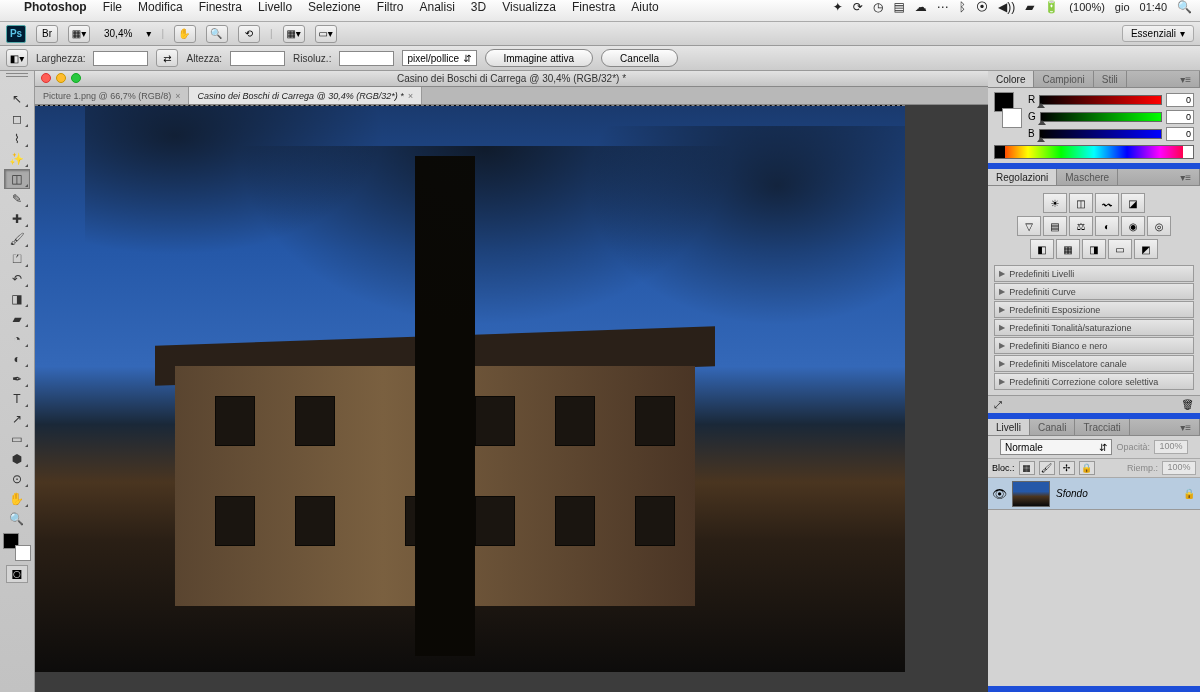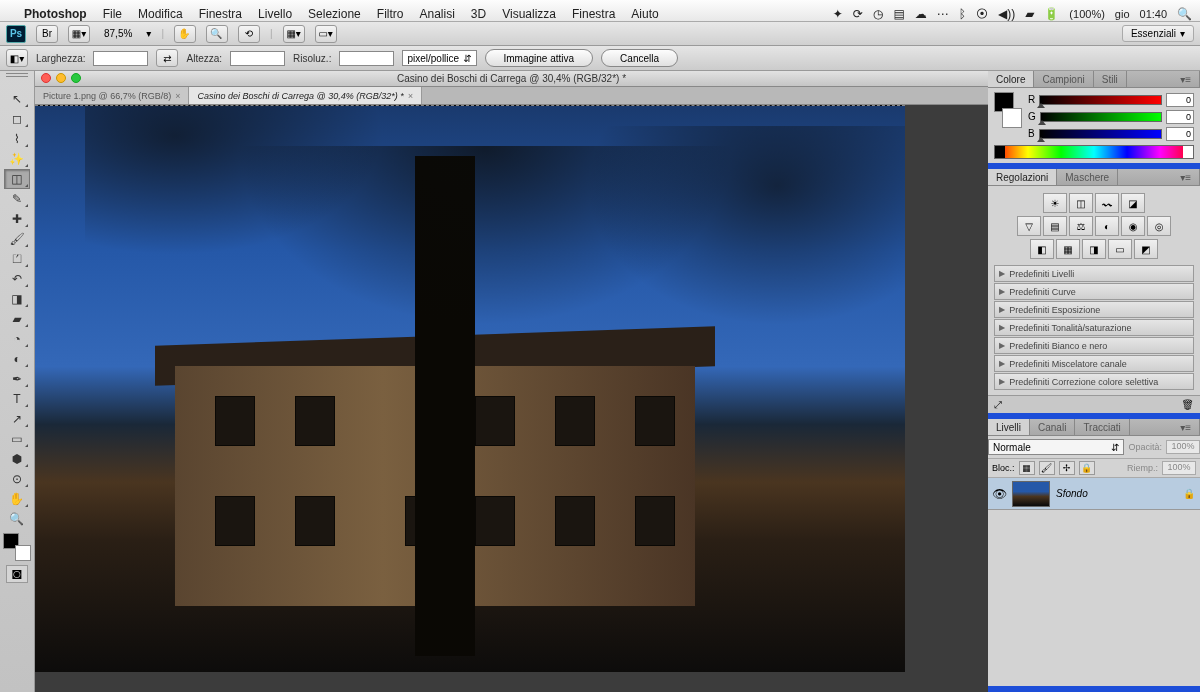--- a/index.html
+++ b/index.html
@@ -1,19 +1,19 @@
 <!DOCTYPE html>
 <html><head>
 <meta charset="utf-8">
 <style>
 * { margin: 0; padding: 0; box-sizing: border-box; font-family: "Lucida Grande", Arial, sans-serif; }
 body { width: 1200px; height: 692px; background: #1a1a2e; overflow: hidden; position: relative; }
 
 
-.mac-menubar { height: 22px; background: linear-gradient(#fdfdfd, #e8e8e8); border-bottom: 1px solid #aaa; display: flex; align-items: flex-end; font-size: 12px; color: #222; padding: 0 8px; justify-content: space-between; }
+.mac-menubar { height: 22px; background: linear-gradient(#fdfdfd, #e8e8e8); border-bottom: 1px solid #aaa; display: flex; align-items: flex-start; font-size: 12px; color: #222; padding: 0 8px; justify-content: space-between; }
 .mac-menubar .left { display: flex; align-items: center; gap: 16px; }
 .mac-menubar .left .apple { font-size: 14px; }
 .mac-menubar .left .app-name { font-weight: bold; }
 .mac-menubar .right { display: flex; align-items: center; gap: 10px; font-size: 11px; }
 .mac-menubar .right .icon { font-size: 12px; }
 
 
 .ps-optbar { height: 24px; background: linear-gradient(#e8e8e8,#d0d0d0); border-bottom: 1px solid #9a9a9a; display: flex; align-items: center; padding: 0 6px; font-size: 10px; justify-content: space-between; }
 .ps-optbar .left { display: flex; align-items: center; gap: 10px; }
 .ps-icon { width: 20px; height: 18px; background: #001d33; border: 1px solid #5aa; color: #5bc5e8; font-size: 10px; font-weight: bold; display:flex;align-items:center;justify-content:center; border-radius:2px;}
@@ -90,21 +90,21 @@
 
 .adj-label{font-size:10px;color:#333;padding:3px 0 6px;}
 .adj-row{display:flex;gap:2px;justify-content:center;margin:3px 0;}
 .adj-ico{width:24px;height:20px;background:linear-gradient(#f0f0f0,#d8d8d8);border:1px solid #999;display:flex;align-items:center;justify-content:center;font-size:10px;}
 .preset-list{margin-top:6px;}
 .preset{height:17px;background:linear-gradient(#e5e5e5,#cfcfcf);border:1px solid #9a9a9a;margin-bottom:1px;display:flex;align-items:center;padding:0 4px;font-size:9px;color:#444;gap:4px;}
 .preset .arr{color:#666;font-size:8px;}
 .adj-footer{height:18px;background:#c8c8c8;border-top:1px solid #999;display:flex;align-items:center;justify-content:space-between;padding:0 6px;}
 
 .layers-body{background:#d3d3d3;flex:1;display:flex;flex-direction:column;}
-.layers-top{display:flex;align-items:center;gap:4px;padding:3px 0;border-bottom:1px solid #aaa;}
+.layers-top{display:flex;align-items:center;gap:4px;padding:3px 12px;border-bottom:1px solid #aaa;}
 .blend-sel{flex:1;height:16px;background:#f5f5f5;border:1px solid #888;font-size:10px;padding:0 4px;display:flex;align-items:center;justify-content:space-between;}
 .op-label{font-size:9px;color:#888;}
 .op-val{width:34px;height:14px;background:#e8e8e8;border:1px solid #aaa;font-size:9px;text-align:center;color:#888;}
 .layers-lock{display:flex;align-items:center;gap:4px;padding:2px 4px;border-bottom:1px solid #aaa;font-size:9px;}
 .lock-ico{width:16px;height:14px;background:#ddd;border:1px solid #999;display:flex;align-items:center;justify-content:center;font-size:9px;}
 .layer-row{height:32px;background:#b8cce0;display:flex;align-items:center;padding:0 4px;gap:6px;border-bottom:1px solid #999;}
 .layer-eye{width:14px;font-size:12px;}
 .layer-thumb{width:38px;height:26px;background:linear-gradient(180deg,#2558a8 40%,#4a3520 60%,#0a0a0a);border:1px solid #666;}
 .layer-name{font-style:italic;font-size:10px;flex:1;}
 .layer-lock{font-size:10px;color:#666;}
@@ -146,21 +146,21 @@
     <span>01:40</span>
     <span class="icon">🔍</span>
   </div>
 </div>
 
 <div class="ps-optbar">
   <div class="left">
     <div class="ps-icon">Ps</div>
     <div class="ob-btn">Br</div>
     <div class="ob-btn">▦▾</div>
-    <span class="zoom-val">87,5%</span>
+    <span class="zoom-val">30,4%</span>
       <span>▾</span>
     <span style="color:#aaa;">|</span>
     <div class="ob-btn">✋</div>
     <div class="ob-btn">🔍</div>
     <div class="ob-btn">⟲</div>
     <span style="color:#aaa;">|</span>
     <div class="ob-btn">▦▾</div>
     <div class="ob-btn">▭▾</div>
   </div>
   <div class="essenziali">

